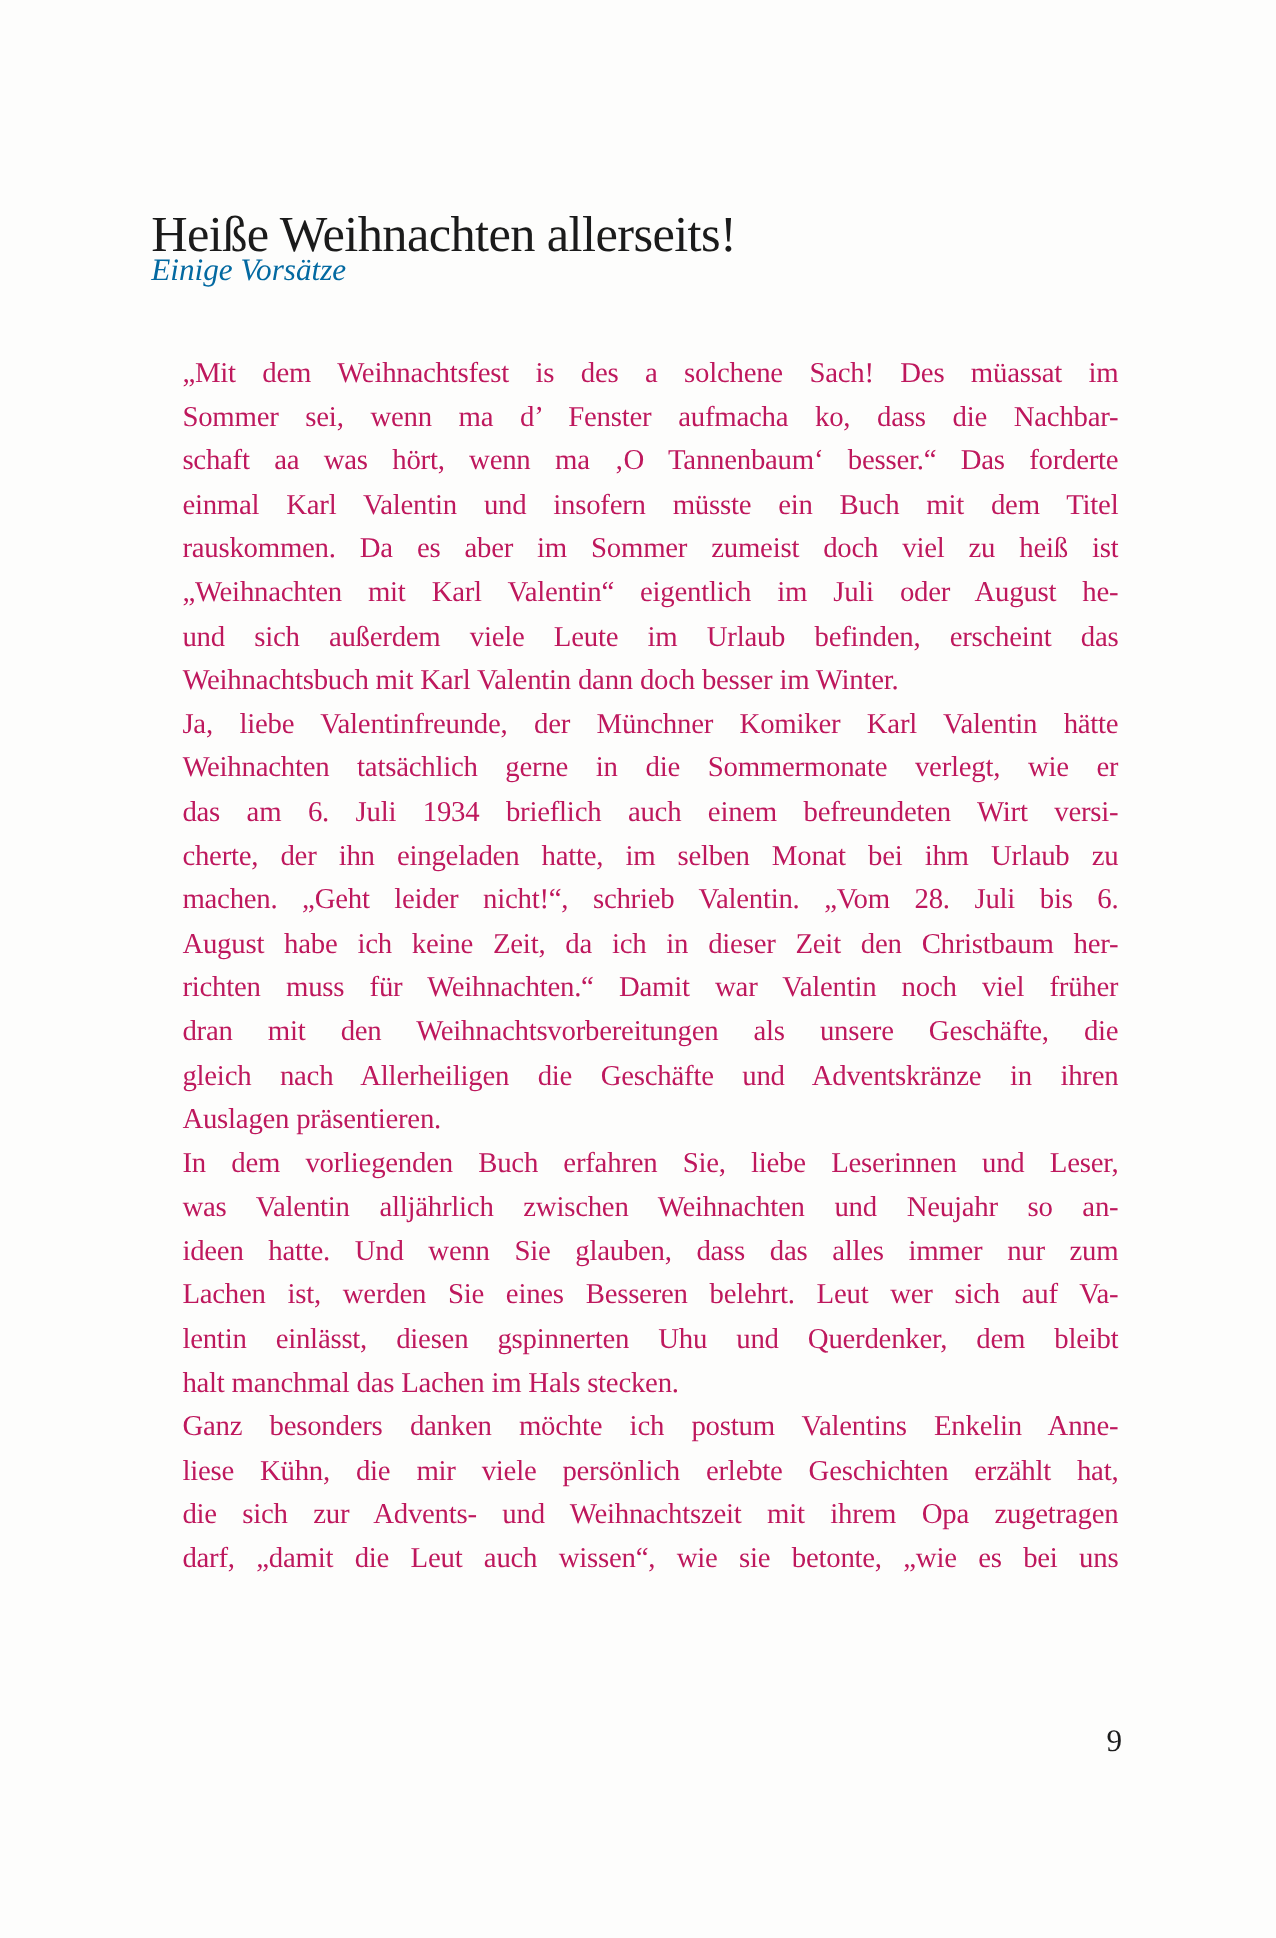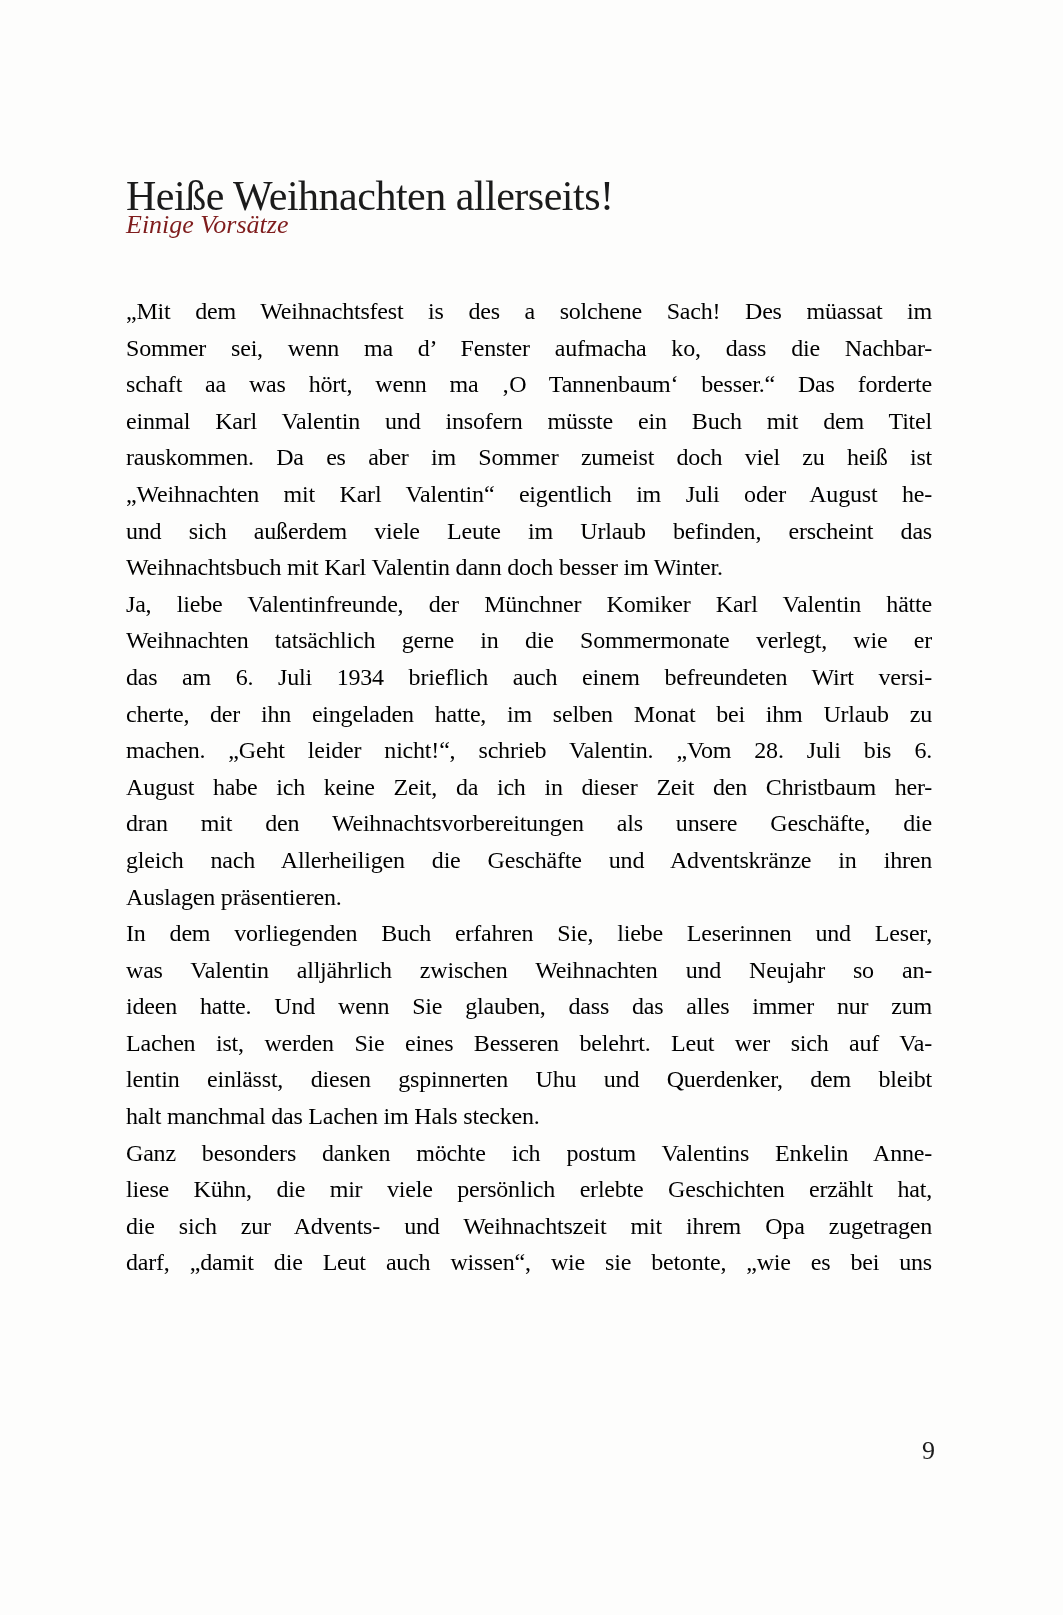--- a/index.html
+++ b/index.html
@@ -34,38 +34,39 @@
     white-space: nowrap;
   }
   .chapter-subtitle {
     position: absolute;
     left: 126px;
     top: 210px;
     width: 810px;
     font-size: 26px;
     font-style: italic;
     font-weight: 400;
-    color: #7f1d1d;
+    color: #0369a1;
     white-space: nowrap;
   }
   .body-text {
     position: absolute;
     left: 126px;
     top: 293px;
     width: 806px;
   }
   .text-line {
     font-size: 24px;
     letter-spacing: -0.2px;
     line-height: 36.6px;
     height: 36.6px;
     overflow: hidden;
     text-align: justify;
     text-align-last: justify;
-    color: #000000;
+    color: #be185d;
+    margin-left: 26px;
   }
   .text-line.para-end {
     text-align-last: left;
   }
   .page-number {
     position: absolute;
     right: 128px;
     top: 1436px;
     font-size: 26px;
     color: #1c1c1c;
@@ -85,20 +86,21 @@
       <div class="text-line">rauskommen. Da es aber im Sommer zumeist doch viel zu heiß ist</div>
       <div class="text-line">„Weihnachten mit Karl Valentin“ eigentlich im Juli oder August he-</div>
       <div class="text-line">und sich außerdem viele Leute im Urlaub befinden, erscheint das</div>
       <div class="text-line para-end">Weihnachtsbuch mit Karl Valentin dann doch besser im Winter.</div>
       <div class="text-line">Ja, liebe Valentinfreunde, der Münchner Komiker Karl Valentin hätte</div>
       <div class="text-line">Weihnachten tatsächlich gerne in die Sommermonate verlegt, wie er</div>
       <div class="text-line">das am 6. Juli 1934 brieflich auch einem befreundeten Wirt versi-</div>
       <div class="text-line">cherte, der ihn eingeladen hatte, im selben Monat bei ihm Urlaub zu</div>
       <div class="text-line">machen. „Geht leider nicht!“, schrieb Valentin. „Vom 28. Juli bis 6.</div>
       <div class="text-line">August habe ich keine Zeit, da ich in dieser Zeit den Christbaum her-</div>
+      <div class="text-line">richten muss für Weihnachten.“ Damit war Valentin noch viel früher</div>
       <div class="text-line">dran mit den Weihnachtsvorbereitungen als unsere Geschäfte, die</div>
       <div class="text-line">gleich nach Allerheiligen die Geschäfte und Adventskränze in ihren</div>
       <div class="text-line para-end">Auslagen präsentieren.</div>
       <div class="text-line">In dem vorliegenden Buch erfahren Sie, liebe Leserinnen und Leser,</div>
       <div class="text-line">was Valentin alljährlich zwischen Weihnachten und Neujahr so an-</div>
       <div class="text-line">ideen hatte. Und wenn Sie glauben, dass das alles immer nur zum</div>
       <div class="text-line">Lachen ist, werden Sie eines Besseren belehrt. Leut wer sich auf Va-</div>
       <div class="text-line">lentin einlässt, diesen gspinnerten Uhu und Querdenker, dem bleibt</div>
       <div class="text-line para-end">halt manchmal das Lachen im Hals stecken.</div>
       <div class="text-line">Ganz besonders danken möchte ich postum Valentins Enkelin Anne-</div>

